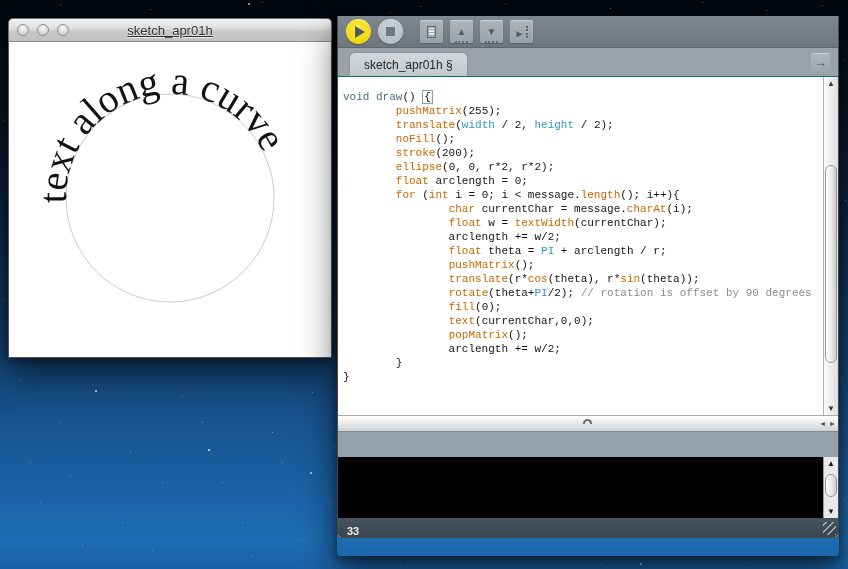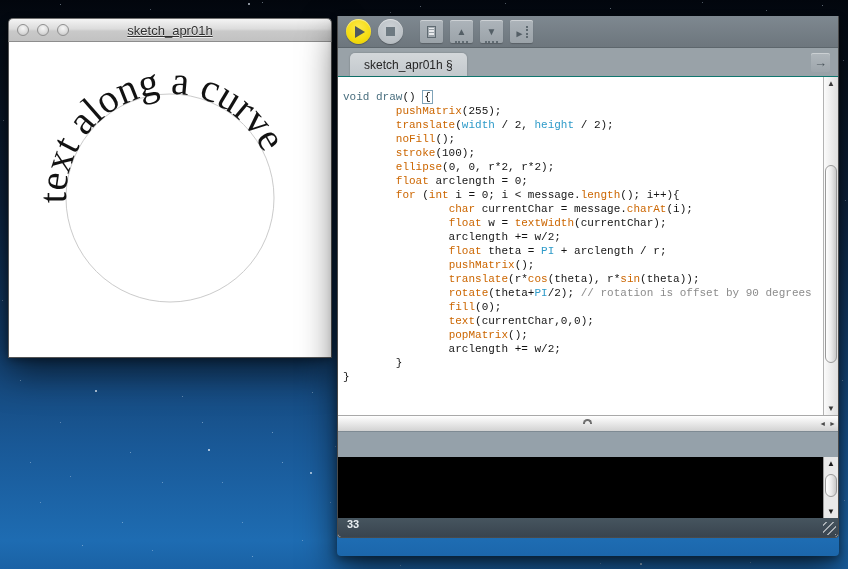--- a/index.html
+++ b/index.html
@@ -107,21 +107,21 @@
   .i-left-s::before{content:"◄";}
   .i-right-s::before{content:"►";}
 
   .message-area{height:25px;background:#95a1aa;border-top:1px solid #7e8a93;}
 
   .console{height:61px;background:#000000;position:relative;}
   .console .vscroll{background:#e9e9e9;border-left:1px solid #9d9d9d;}
   .console .vthumb{top:28%;height:34%;}
   .console .arr-top,.console .arr-bot{color:#1a1a1a;}
 
-  .statusbar{height:19px;background:linear-gradient(180deg,#46555f,#39444f);display:flex;align-items:flex-start;
+  .statusbar{height:19px;background:linear-gradient(180deg,#46555f,#39444f);display:flex;align-items:flex-end;
     padding:0 9px;color:#e9eef2;font-size:11px;font-weight:bold;position:relative;border-radius:0 0 3px 3px;}
   .grip{position:absolute;right:2px;bottom:2px;width:13px;height:13px;
     background:repeating-linear-gradient(135deg,transparent 0 2px,rgba(255,255,255,.55) 2px 3px,transparent 3px 5px);}
 </style>
 </head>
 <body>
 
 <div class="stars-s"></div>
 <div class="stars-b"></div>
 
@@ -183,21 +183,21 @@
         <span class="i-arrow"></span>
       </div>
     </div>
 
     <div class="editor">
       <div class="code">
           <div class="code-line"><span class="tok-d">void draw</span><span class="tok-p">() </span><span class="tok-b">{</span></div>
           <div class="code-line"><span class="tok-p">        </span><span class="tok-f">pushMatrix</span><span class="tok-p">(255);</span></div>
           <div class="code-line"><span class="tok-p">        </span><span class="tok-f">translate</span><span class="tok-p">(</span><span class="tok-c">width</span><span class="tok-p"> / 2, </span><span class="tok-c">height</span><span class="tok-p"> / 2);</span></div>
           <div class="code-line"><span class="tok-p">        </span><span class="tok-f">noFill</span><span class="tok-p">();</span></div>
-          <div class="code-line"><span class="tok-p">        </span><span class="tok-f">stroke</span><span class="tok-p">(100);</span></div>
+          <div class="code-line"><span class="tok-p">        </span><span class="tok-f">stroke</span><span class="tok-p">(200);</span></div>
           <div class="code-line"><span class="tok-p">        </span><span class="tok-f">ellipse</span><span class="tok-p">(0, 0, r*2, r*2);</span></div>
           <div class="code-line"><span class="tok-p">        </span><span class="tok-f">float</span><span class="tok-p"> arclength = 0;</span></div>
           <div class="code-line"><span class="tok-p">        </span><span class="tok-f">for</span><span class="tok-p"> (</span><span class="tok-f">int</span><span class="tok-p"> i = 0; i &lt; message.</span><span class="tok-f">length</span><span class="tok-p">(); i++){</span></div>
           <div class="code-line"><span class="tok-p">                </span><span class="tok-f">char</span><span class="tok-p"> currentChar = message.</span><span class="tok-f">charAt</span><span class="tok-p">(i);</span></div>
           <div class="code-line"><span class="tok-p">                </span><span class="tok-f">float</span><span class="tok-p"> w = </span><span class="tok-f">textWidth</span><span class="tok-p">(currentChar);</span></div>
           <div class="code-line"><span class="tok-p">                arclength += w/2;</span></div>
           <div class="code-line"><span class="tok-p">                </span><span class="tok-f">float</span><span class="tok-p"> theta = </span><span class="tok-c">PI</span><span class="tok-p"> + arclength / r;</span></div>
           <div class="code-line"><span class="tok-p">                </span><span class="tok-f">pushMatrix</span><span class="tok-p">();</span></div>
           <div class="code-line"><span class="tok-p">                </span><span class="tok-f">translate</span><span class="tok-p">(r*</span><span class="tok-f">cos</span><span class="tok-p">(theta), r*</span><span class="tok-f">sin</span><span class="tok-p">(theta));</span></div>
           <div class="code-line"><span class="tok-p">                </span><span class="tok-f">rotate</span><span class="tok-p">(theta+</span><span class="tok-c">PI</span><span class="tok-p">/2); </span><span class="tok-m">// rotation is offset by 90 degrees</span></div>

